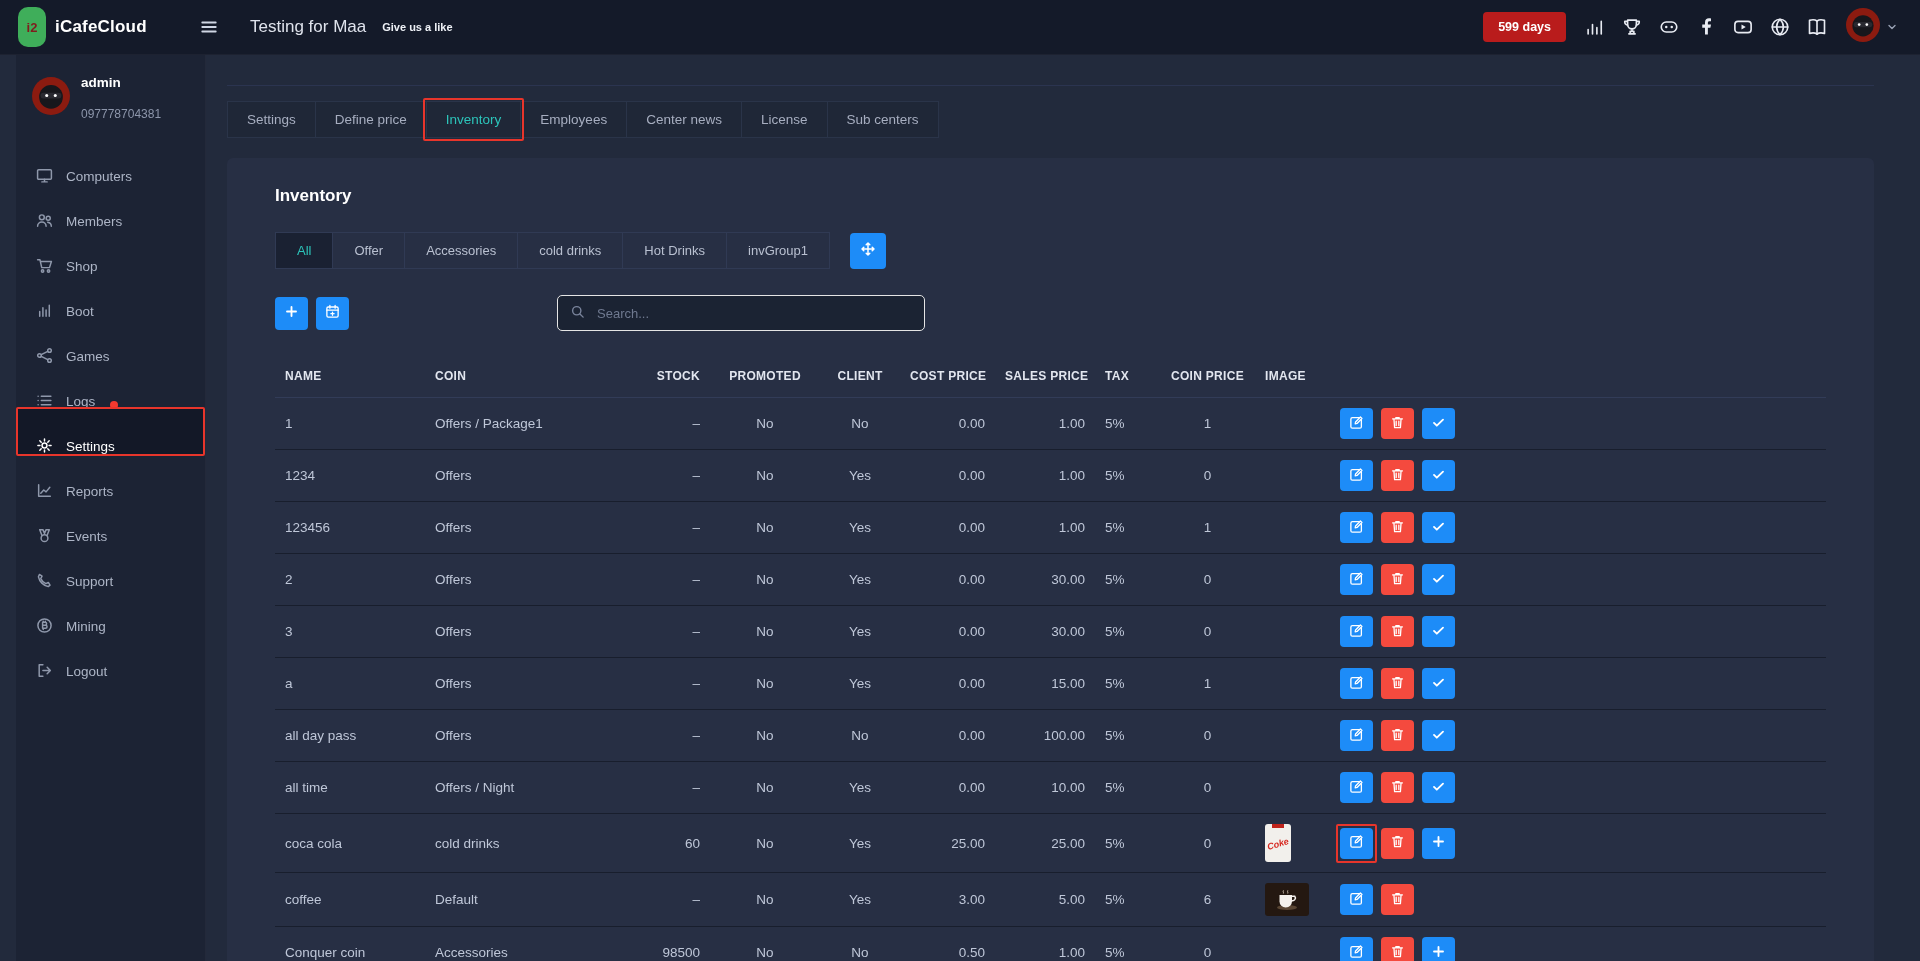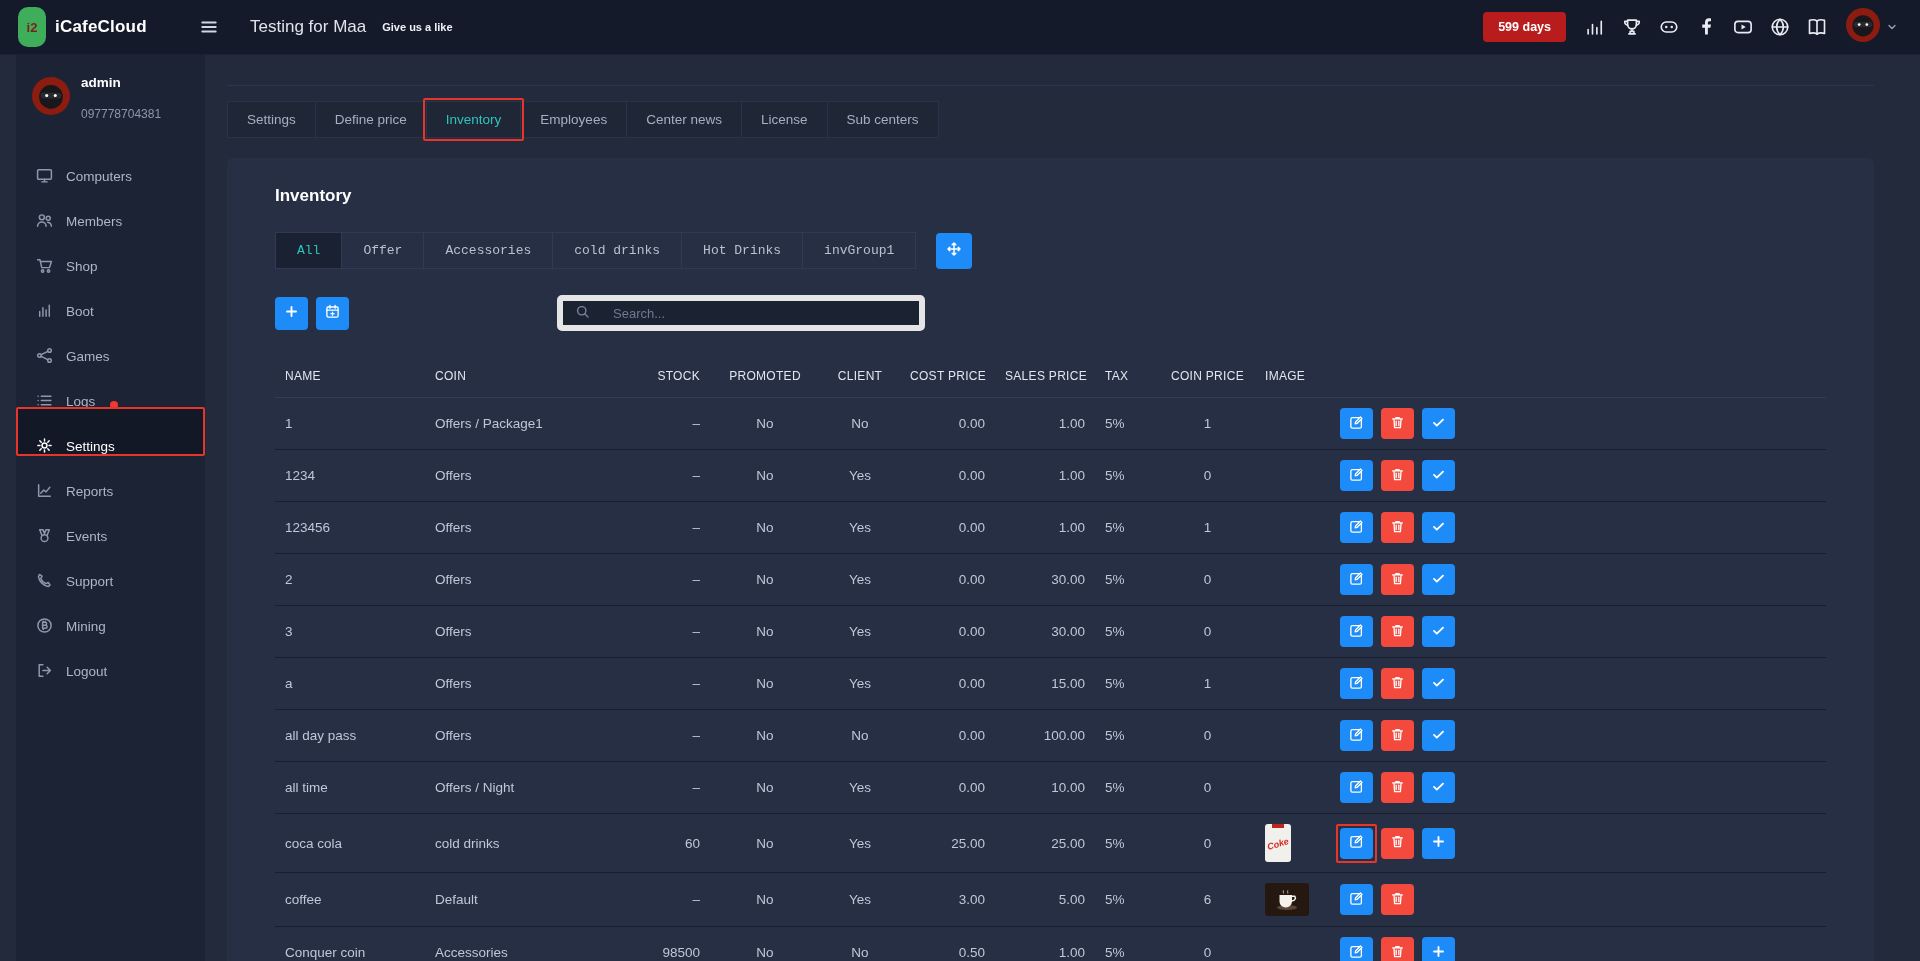--- a/index.html
+++ b/index.html
@@ -75,32 +75,32 @@
     width: 36px; height: 36px; margin-left: 20px; background: #1d8cf8; border: none;
     border-radius: 4px; color: #fff; display: grid; place-items: center; cursor: pointer;
   }
   .toolbar { margin-top: 26px; display: flex; align-items: center; }
   .icon-btn {
     width: 33px; height: 33px; background: #1d8cf8; border: none; border-radius: 4px;
     color: #fff; display: grid; place-items: center; cursor: pointer; margin-right: 8px;
   }
   .search-wrap {
     margin-left: 200px; width: 368px; height: 36px; background: #1b2333;
-    border: 6px solid #e5e5e5; border-radius: 5px; display: flex; align-items: center;
-    padding: 0 12px; gap: 23px; color: #79839b;
+    border: 1px solid #e5e5e5; border-radius: 5px; display: flex; align-items: center;
+    padding: 0 12px; gap: 12px; color: #79839b;
   }
   .search-wrap input {
     background: transparent; border: none; outline: none; color: #cfd6e4;
     font-size: 13px; width: 100%; font-family: "Liberation Sans", sans-serif;
   }
   .search-wrap input::placeholder { color: #6f7990; }
   
   table { margin-top: 24px; width: 100%; border-collapse: collapse; table-layout: fixed; }
   th {
-    font-size: 12px; color: #e2e6ef; font-weight: normal; letter-spacing: .3px;
+    font-size: 12px; color: #e2e6ef; font-weight: bold; letter-spacing: .3px;
     padding: 14px 10px; border-bottom: 1px solid #323c58; text-align: left; white-space: nowrap;
   }
   td {
     padding: 10px; height: 51px; font-size: 13.5px; color: #bfc7d8;
     border-bottom: 1px solid rgba(13,17,28,0.55); white-space: nowrap;
   }
   .c0 { width: 150px; text-align: left; }
   .c1 { width: 205px; text-align: left; }
   .c2 { width: 80px;  text-align: right; }
   .c3 { width: 110px; text-align: center; }
@@ -346,21 +346,21 @@
         <div class="tab">Define price</div>
         <div class="tab active annotated">Inventory</div>
         <div class="tab">Employees</div>
         <div class="tab">Center news</div>
         <div class="tab">License</div>
         <div class="tab">Sub centers</div>
       </div>
     <section class="panel">
       <h2 class="panel-title">Inventory</h2>
       <div class="group-tabs">
-        <span id="group-tabs-holder" style="display:flex;font-family:Liberation Mono, monospace;">
+        <span id="group-tabs-holder" style="display:flex;">
             <div class="gtab active">All</div>
             <div class="gtab">Offer</div>
             <div class="gtab">Accessories</div>
             <div class="gtab">cold drinks</div>
             <div class="gtab">Hot Drinks</div>
             <div class="gtab">invGroup1</div>
           </span>
         <button class="move-btn">
           <span><svg viewBox="0 0 16 16" width="16" height="16" fill="none" stroke="currentColor" stroke-width="1.5" stroke-linecap="round" stroke-linejoin="round">
                 <path d="M8 2v12M2 8h12M8 2L6.2 3.8M8 2l1.8 1.8M8 14l-1.8-1.8M8 14l1.8-1.8M2 8l1.8-1.8M2 8l1.8 1.8M14 8l-1.8-1.8M14 8l-1.8 1.8"></path>

